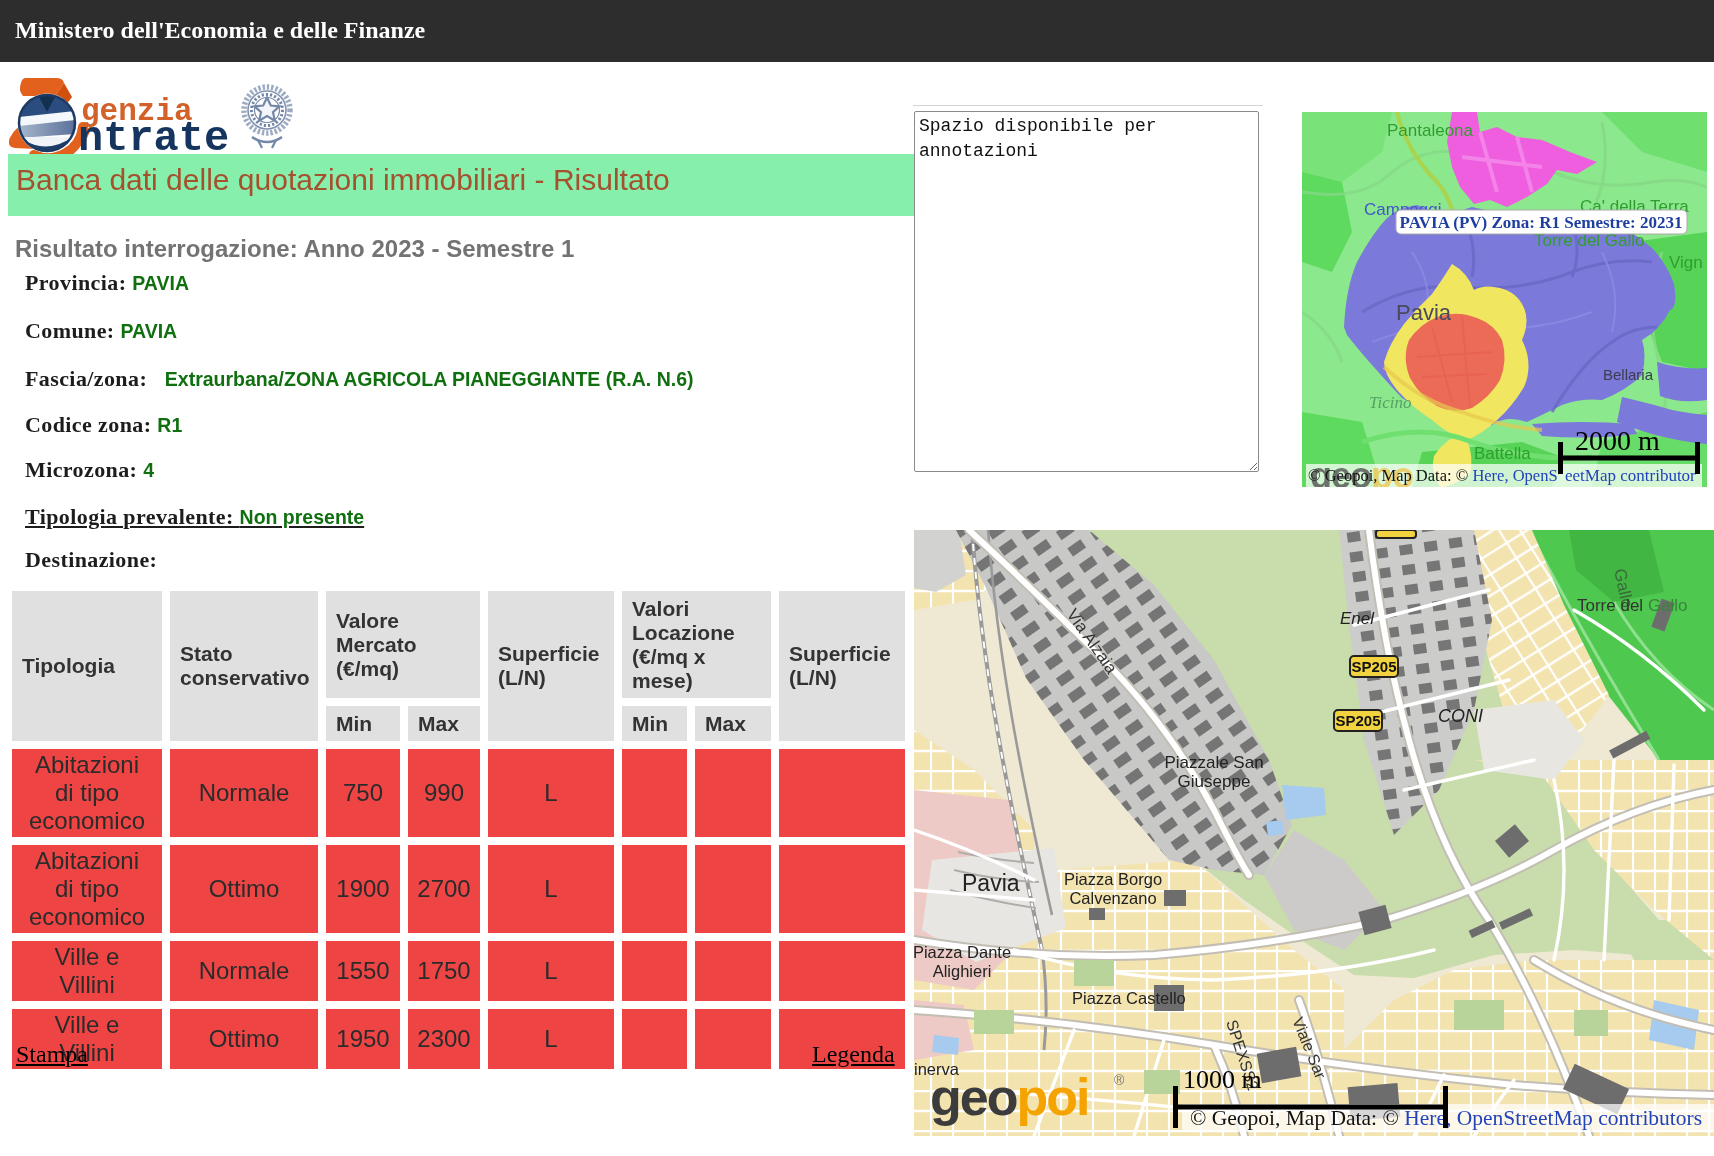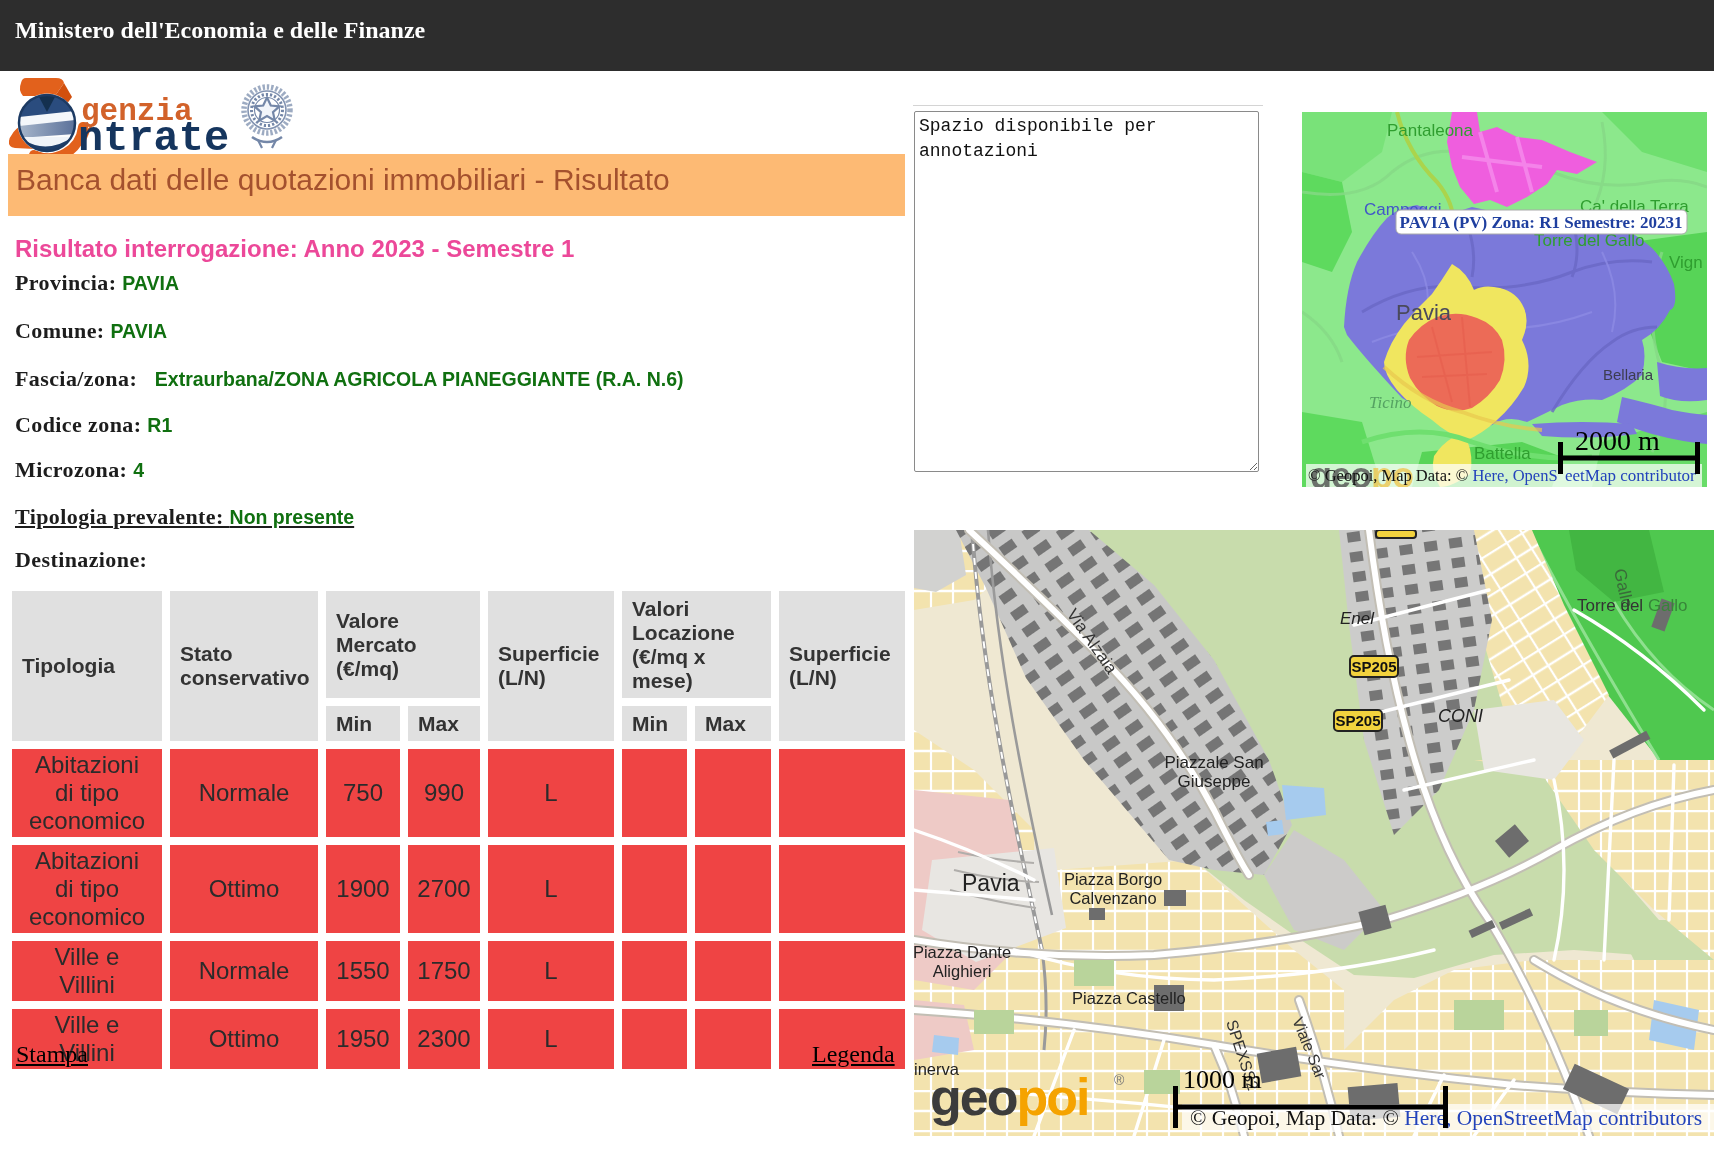--- a/index.html
+++ b/index.html
@@ -1,22 +1,22 @@
 <!DOCTYPE html>
 <html><head>
 <meta charset="utf-8">
 <style>
   html,body{margin:0;padding:0;}
   body{width:1714px;height:1156px;position:relative;background:#fff;font-family:"Liberation Sans",sans-serif;overflow:hidden;}
-  .topbar{position:absolute;left:0;top:0;width:1714px;height:71px;background:#2d2d2d;}
+  .topbar{position:absolute;left:0;top:0;width:1714px;height:62px;background:#2d2d2d;}
   .topbar h1{margin:0;padding:17px 0 0 15px;font-family:"Liberation Serif",serif;font-weight:bold;font-size:24px;color:#fff;}
-  .banner{position:absolute;left:8px;top:154px;width:897px;height:62px;background:#fdba74;}
+  .banner{position:absolute;left:8px;top:154px;width:897px;height:62px;background:#86efac;padding-left:12px;}
   .banner span{position:absolute;left:8px;top:9px;font-size:30px;color:#a4512e;}
-  .h2line{position:absolute;left:15px;top:235px;font-size:24px;font-weight:bold;color:#ec4899;}
-  .lbl{position:absolute;left:15px;font-family:"Liberation Serif",serif;font-weight:bold;font-size:22px;color:#1d1d1d;white-space:pre;letter-spacing:0.4px;text-align:right;}
+  .h2line{position:absolute;left:15px;top:235px;font-size:24px;font-weight:bold;color:#737373;}
+  .lbl{position:absolute;left:25px;font-family:"Liberation Serif",serif;font-weight:bold;font-size:22px;color:#1d1d1d;white-space:pre;letter-spacing:0.4px;text-align:right;}
   .val{font-family:"Liberation Sans",sans-serif;font-weight:bold;font-size:19.5px;color:#107010;letter-spacing:normal;}
   table.qt{position:absolute;left:4px;top:583px;border-collapse:separate;border-spacing:8px;table-layout:fixed;width:909px;}
   table.qt th{background:#e0e0e0;font-size:21px;font-weight:bold;color:#333;text-align:left;padding:2px 8px 2px 10px;vertical-align:middle;}
   table.qt td{background:#ef4444;font-size:24px;color:#2b2b2b;text-align:center;vertical-align:middle;padding:2px;}
   table.qt td.c1{padding:2px 12px;}
   .links{position:absolute;font-family:"Liberation Serif",serif;font-size:24px;color:#000;text-decoration:underline;}
   textarea.anno{position:absolute;left:914px;top:111px;width:345px;height:361px;box-sizing:border-box;border:1px solid #8a8a8a;border-radius:2px;font-family:"Liberation Mono",monospace;font-size:18px;line-height:25px;color:#111;padding:2px 4px;resize:both;outline:none;overflow:hidden;}
   .map1{position:absolute;left:1290px;top:112px;width:405px;height:375px;overflow:hidden;margin-left:12px;}
   .map2{position:absolute;left:914px;top:530px;width:800px;height:606px;overflow:hidden;}
 </style>

